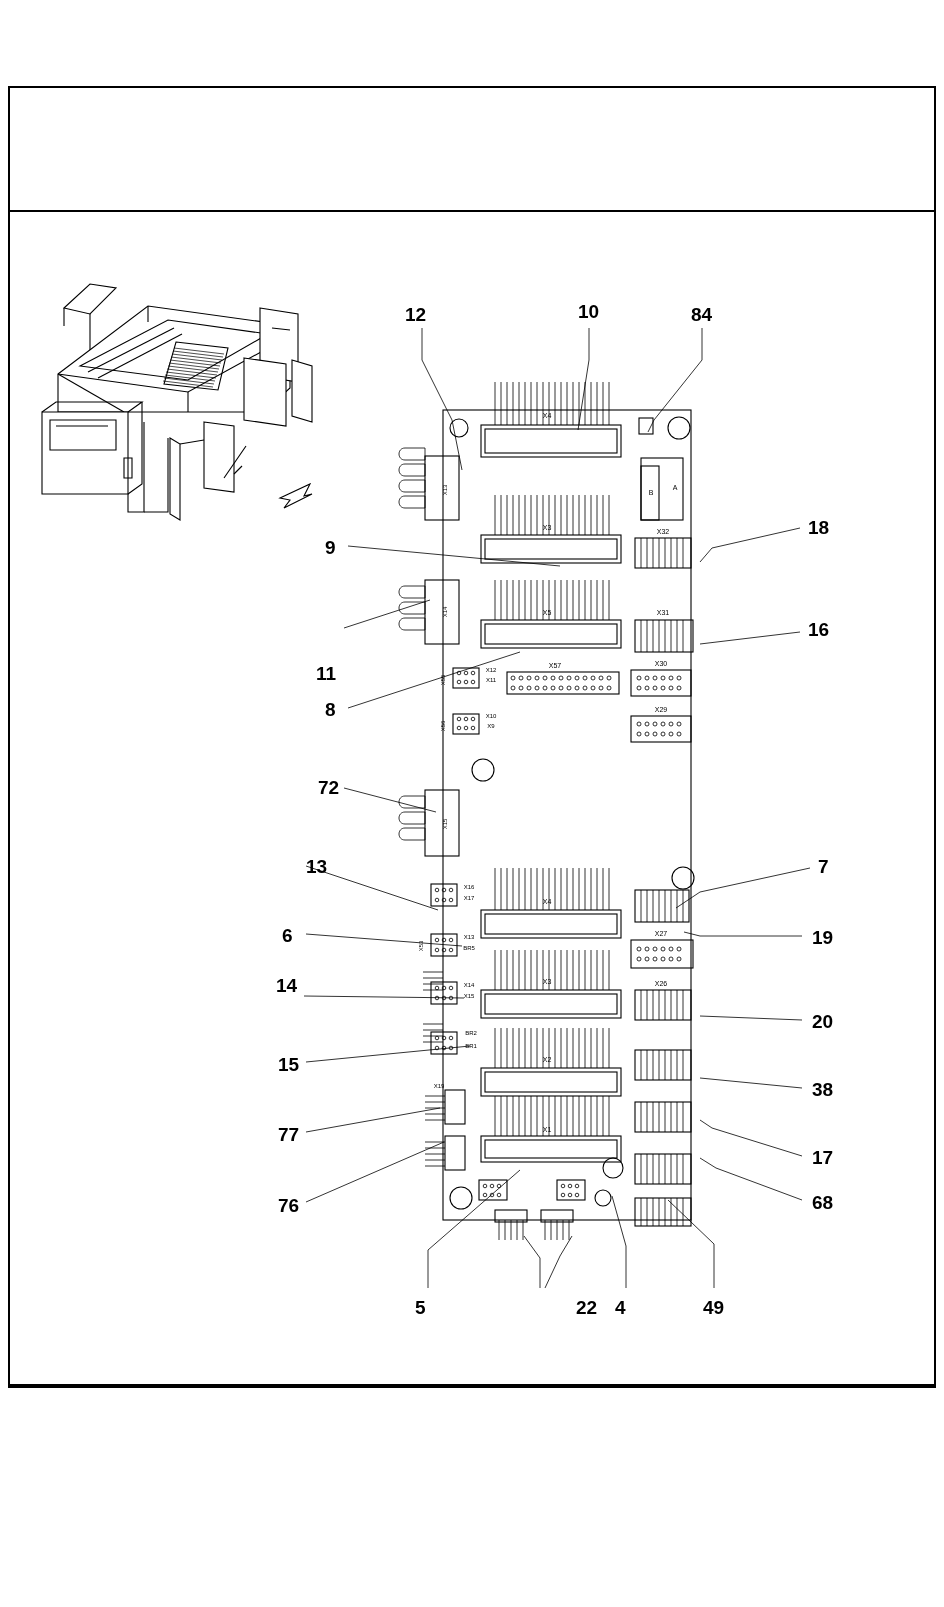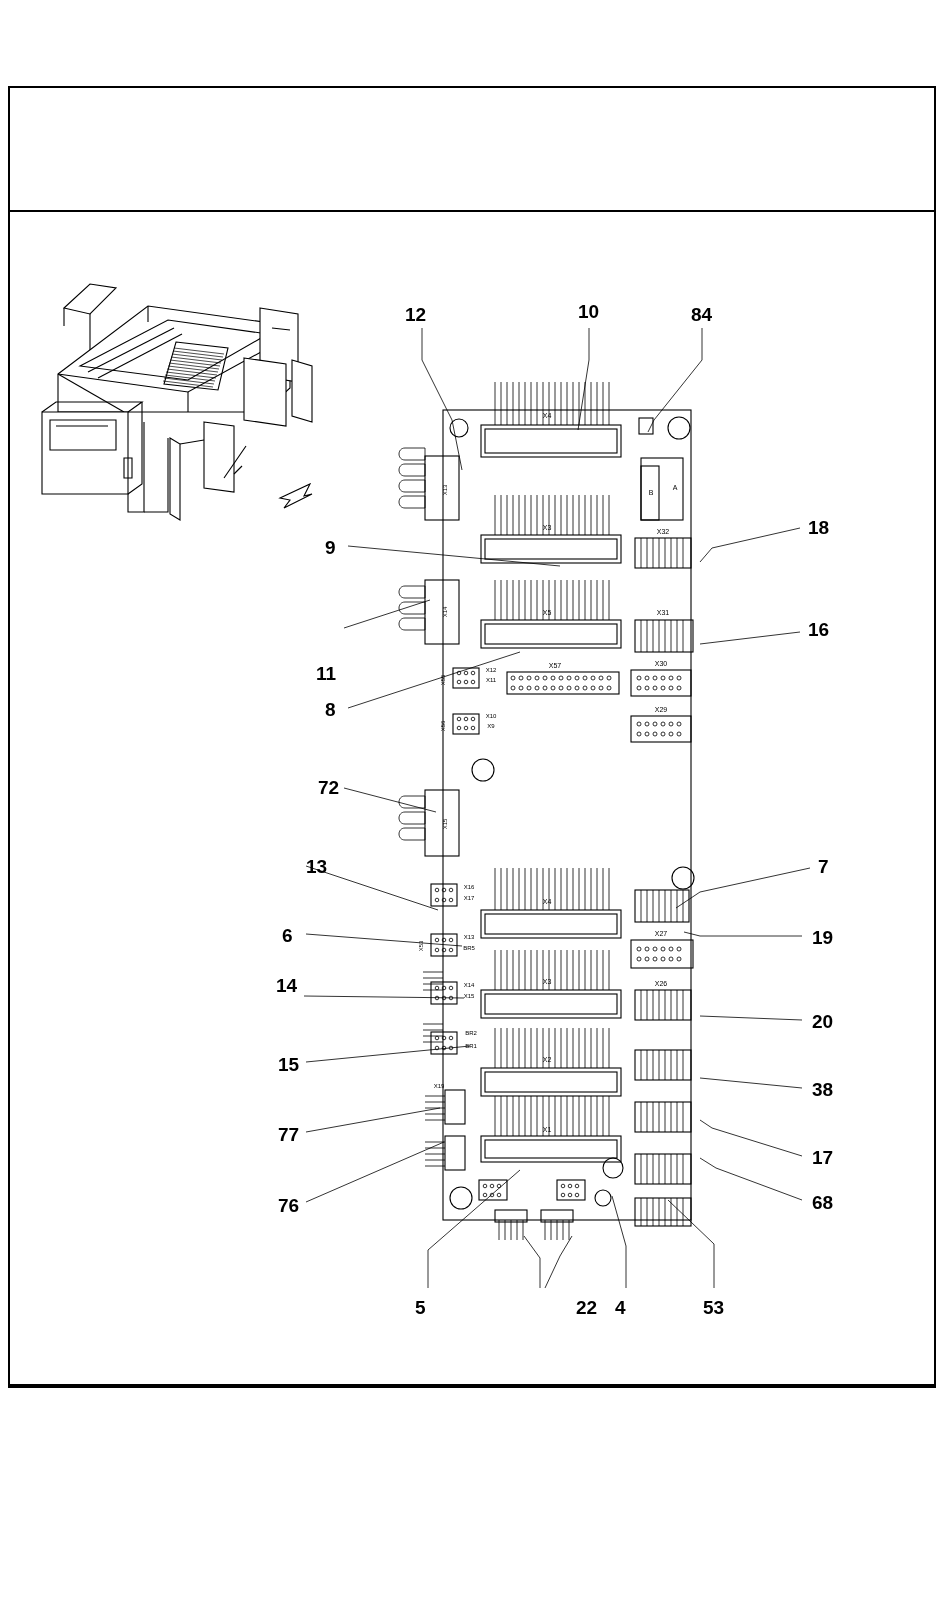--- a/index.html
+++ b/index.html
@@ -821,15 +821,15 @@
   <div class="callout" style="left:278px;top:1196px;">76</div>
   <div class="callout" style="left:818px;top:857px;">7</div>
   <div class="callout" style="left:812px;top:928px;">19</div>
   <div class="callout" style="left:812px;top:1012px;">20</div>
   <div class="callout" style="left:812px;top:1080px;">38</div>
   <div class="callout" style="left:812px;top:1148px;">17</div>
   <div class="callout" style="left:812px;top:1193px;">68</div>
   <div class="callout" style="left:415px;top:1298px;">5</div>
   <div class="callout" style="left:528px;top:1298px;margin-left:48px;">22</div>
   <div class="callout" style="left:615px;top:1298px;">4</div>
-  <div class="callout" style="left:703px;top:1298px;">53</div>
+  <div class="callout" style="left:703px;top:1298px;">49</div>
 
 </div>
 
 </body></html>

